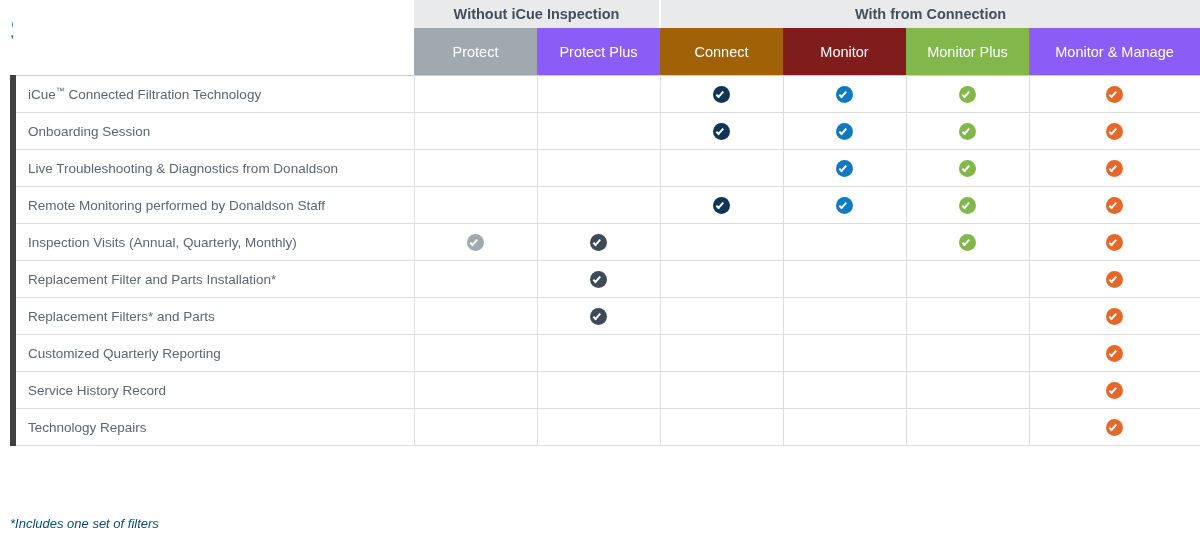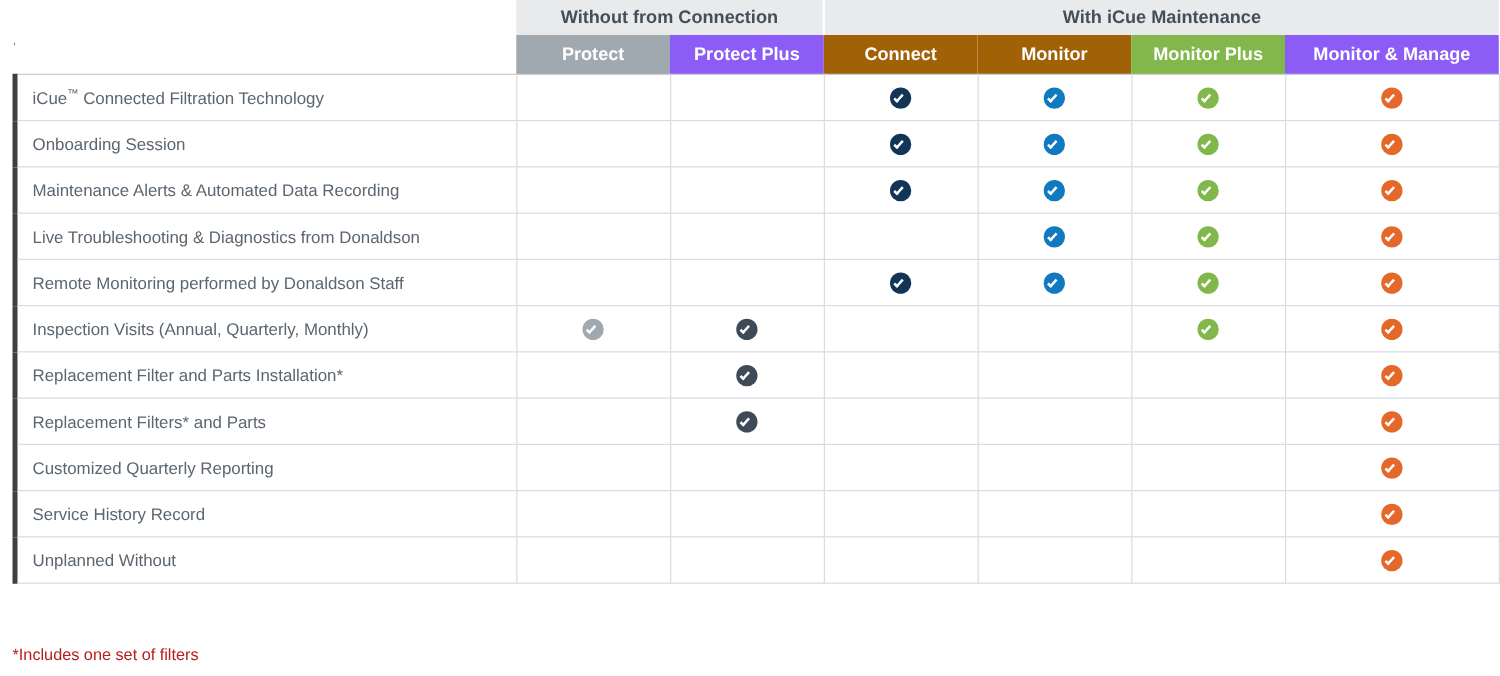--- a/index.html
+++ b/index.html
@@ -64,24 +64,24 @@
   }
   tr.group-row th.spacer {
     background: #ffffff;
   }
   tr.group-row th.grp-without {
     border-right: 2px solid #ffffff;
   }
 
   
   tr.plan-row th {
-    height: 31px;
+    height: 47px;
     padding: 0 2px;
     font-size: 14.5px;
-    font-weight: bold;
+    font-weight: normal;
     color: #ffffff;
     text-align: center;
     vertical-align: middle;
     border: none;
     white-space: nowrap;
   }
   tr.plan-row th.blank {
     background: #ffffff;
   }
 
@@ -100,21 +100,21 @@
     text-align: left;
     padding-left: 12px;
     font-size: 13.5px;
     color: #5b6670;
     line-height: 17px;
   }
   tbody tr:first-child td {
     border-top: 1px solid #c7ccd1;
   }
   tbody td.feature {
-    border-left: 4px solid #404040;
+    border-left: 6px solid #404040;
   }
 
   .tm {
     font-size: 9px;
     vertical-align: super;
     line-height: 0;
   }
 
   
   .check {
@@ -137,21 +137,22 @@
     transform: rotate(42deg);
     box-sizing: border-box;
   }
 
   
   .footnote {
     position: absolute;
     left: 10px;
     top: 516px;
     font-size: 13px;
-    color: #b91c1c;
+    font-style: italic;
+    color: #0c4a6e;
     white-space: nowrap;
   }
 </style>
 </head>
 <body>
 
 <div class="page">
 
   <div class="title">Service Plans</div>
 
@@ -161,54 +162,45 @@
       <col class="c-plan">
       <col class="c-plan">
       <col class="c-plan">
       <col class="c-plan">
       <col class="c-plan">
       <col class="c-plan-wide">
     </colgroup>
     <thead>
       <tr class="group-row" id="group-header-row">
           <th colspan="1" class="spacer"></th>
-          <th colspan="2" class="grp-without">Without from Connection</th>
-          <th colspan="4">With iCue Maintenance</th>
+          <th colspan="2" class="grp-without">Without iCue Inspection</th>
+          <th colspan="4">With from Connection</th>
         </tr>
       <tr class="plan-row" id="plan-header-row">
           <th class="blank"></th>
           <th style="background: rgb(161, 169, 176);">Protect</th>
           <th style="background: #8b5cf6;">Protect Plus</th>
           <th style="background: #a16207;">Connect</th>
-          <th style="background: #a16207;">Monitor</th>
+          <th style="background: #7f1d1d;">Monitor</th>
           <th style="background: rgb(130, 183, 75); text-align: center;">Monitor Plus</th>
           <th style="background: #8b5cf6;">Monitor &amp; Manage</th>
         </tr>
     </thead>
     <tbody id="table-body">
         <tr>
           <td class="feature">iCue<span class="tm">™</span> Connected Filtration Technology</td>
           <td></td>
           <td></td>
           <td><span class="check" style="background: rgb(18, 53, 87);"></span></td>
           <td><span class="check" style="background: rgb(16, 121, 191);"></span></td>
           <td><span class="check" style="background: rgb(130, 183, 75);"></span></td>
           <td><span class="check" style="background: rgb(228, 104, 42);"></span></td>
         </tr>
         <tr>
           <td class="feature">Onboarding Session</td>
-          <td></td>
-          <td></td>
-          <td><span class="check" style="background: rgb(18, 53, 87);"></span></td>
-          <td><span class="check" style="background: rgb(16, 121, 191);"></span></td>
-          <td><span class="check" style="background: rgb(130, 183, 75);"></span></td>
-          <td><span class="check" style="background: rgb(228, 104, 42);"></span></td>
-        </tr>
-        <tr>
-          <td class="feature">Maintenance Alerts &amp; Automated Data Recording</td>
           <td></td>
           <td></td>
           <td><span class="check" style="background: rgb(18, 53, 87);"></span></td>
           <td><span class="check" style="background: rgb(16, 121, 191);"></span></td>
           <td><span class="check" style="background: rgb(130, 183, 75);"></span></td>
           <td><span class="check" style="background: rgb(228, 104, 42);"></span></td>
         </tr>
         <tr>
           <td class="feature">Live Troubleshooting &amp; Diagnostics from Donaldson</td>
           <td></td>
@@ -266,21 +258,21 @@
         <tr>
           <td class="feature">Service History Record</td>
           <td></td>
           <td></td>
           <td></td>
           <td></td>
           <td></td>
           <td><span class="check" style="background: rgb(228, 104, 42);"></span></td>
         </tr>
         <tr>
-          <td class="feature">Unplanned Without</td>
+          <td class="feature">Technology Repairs</td>
           <td></td>
           <td></td>
           <td></td>
           <td></td>
           <td></td>
           <td><span class="check" style="background: rgb(228, 104, 42);"></span></td>
         </tr>
       </tbody>
   </table>
 

